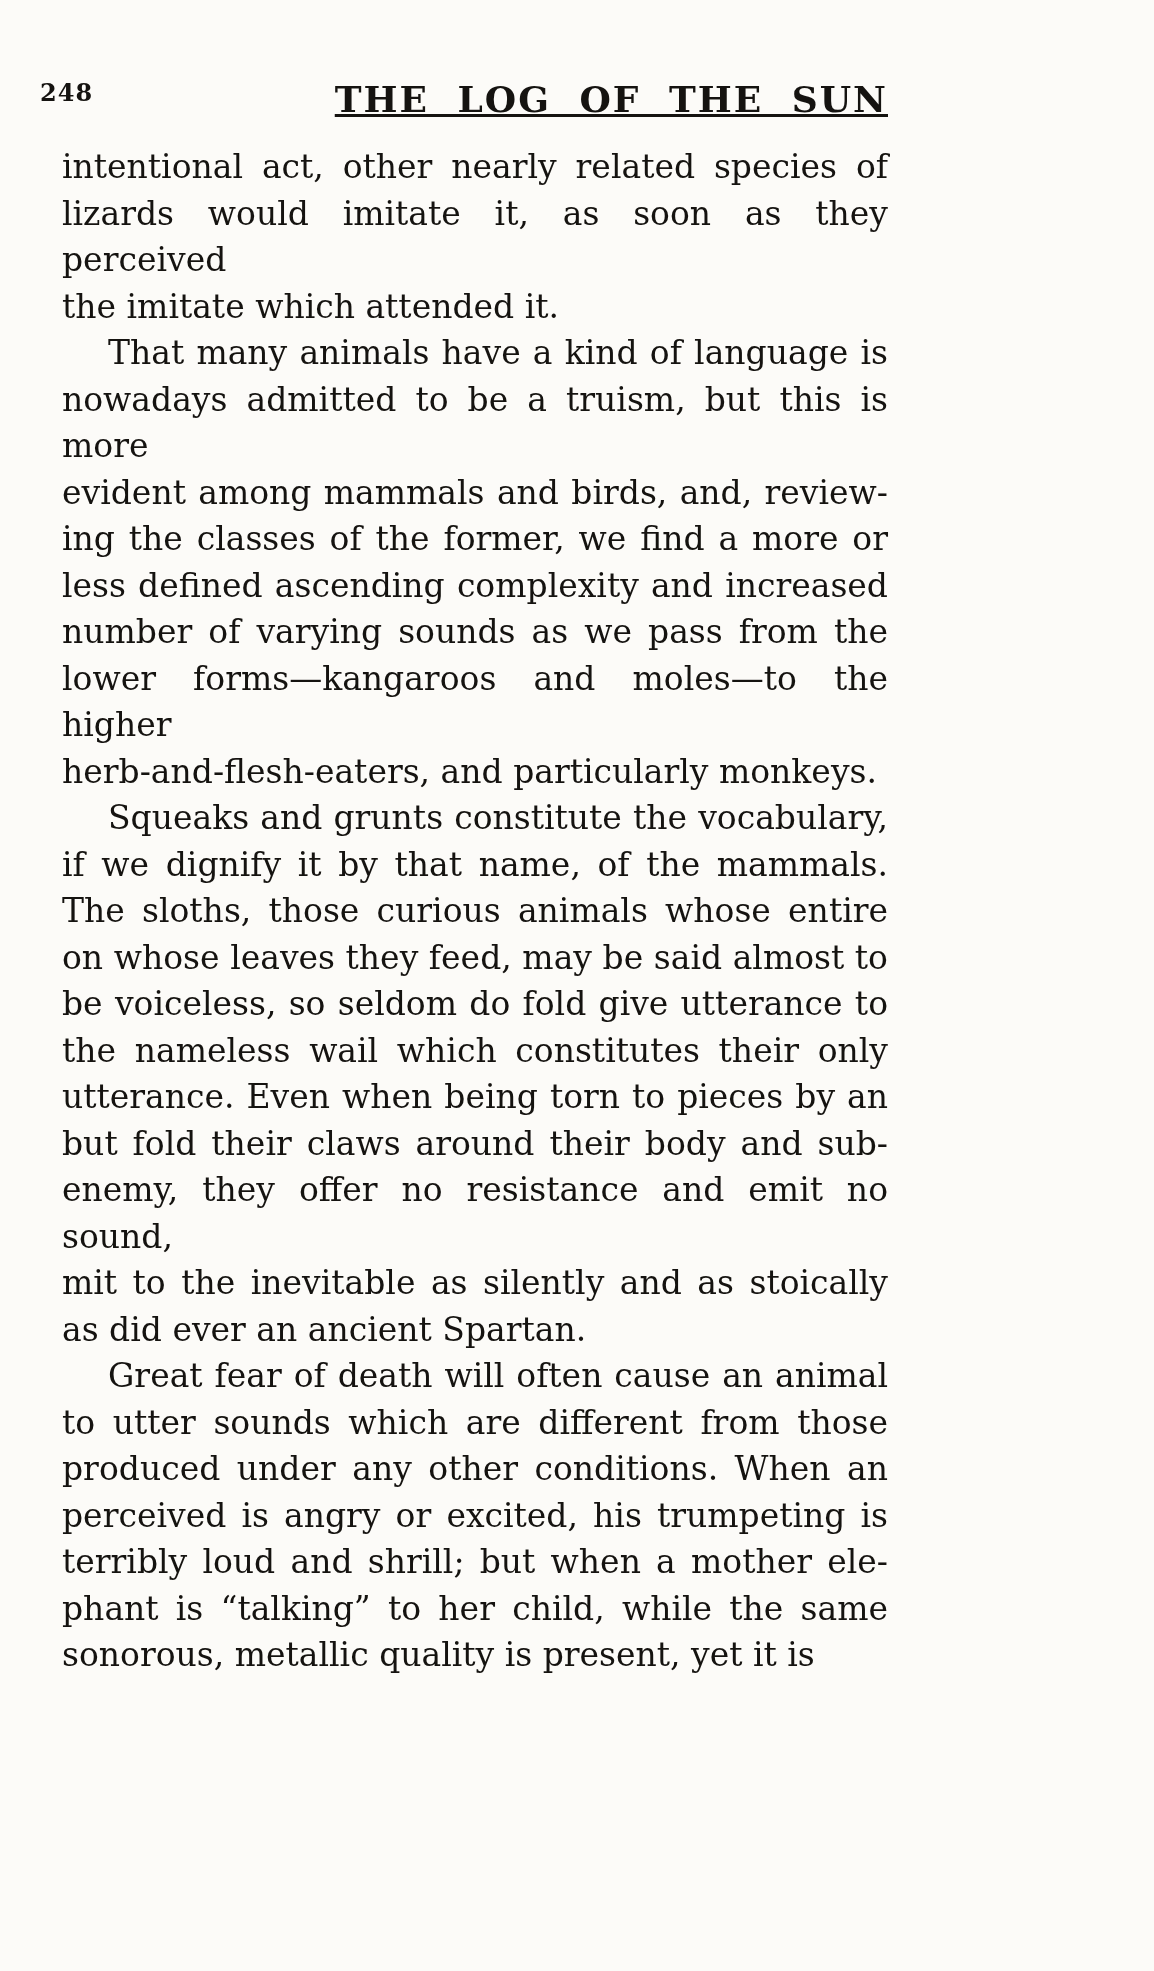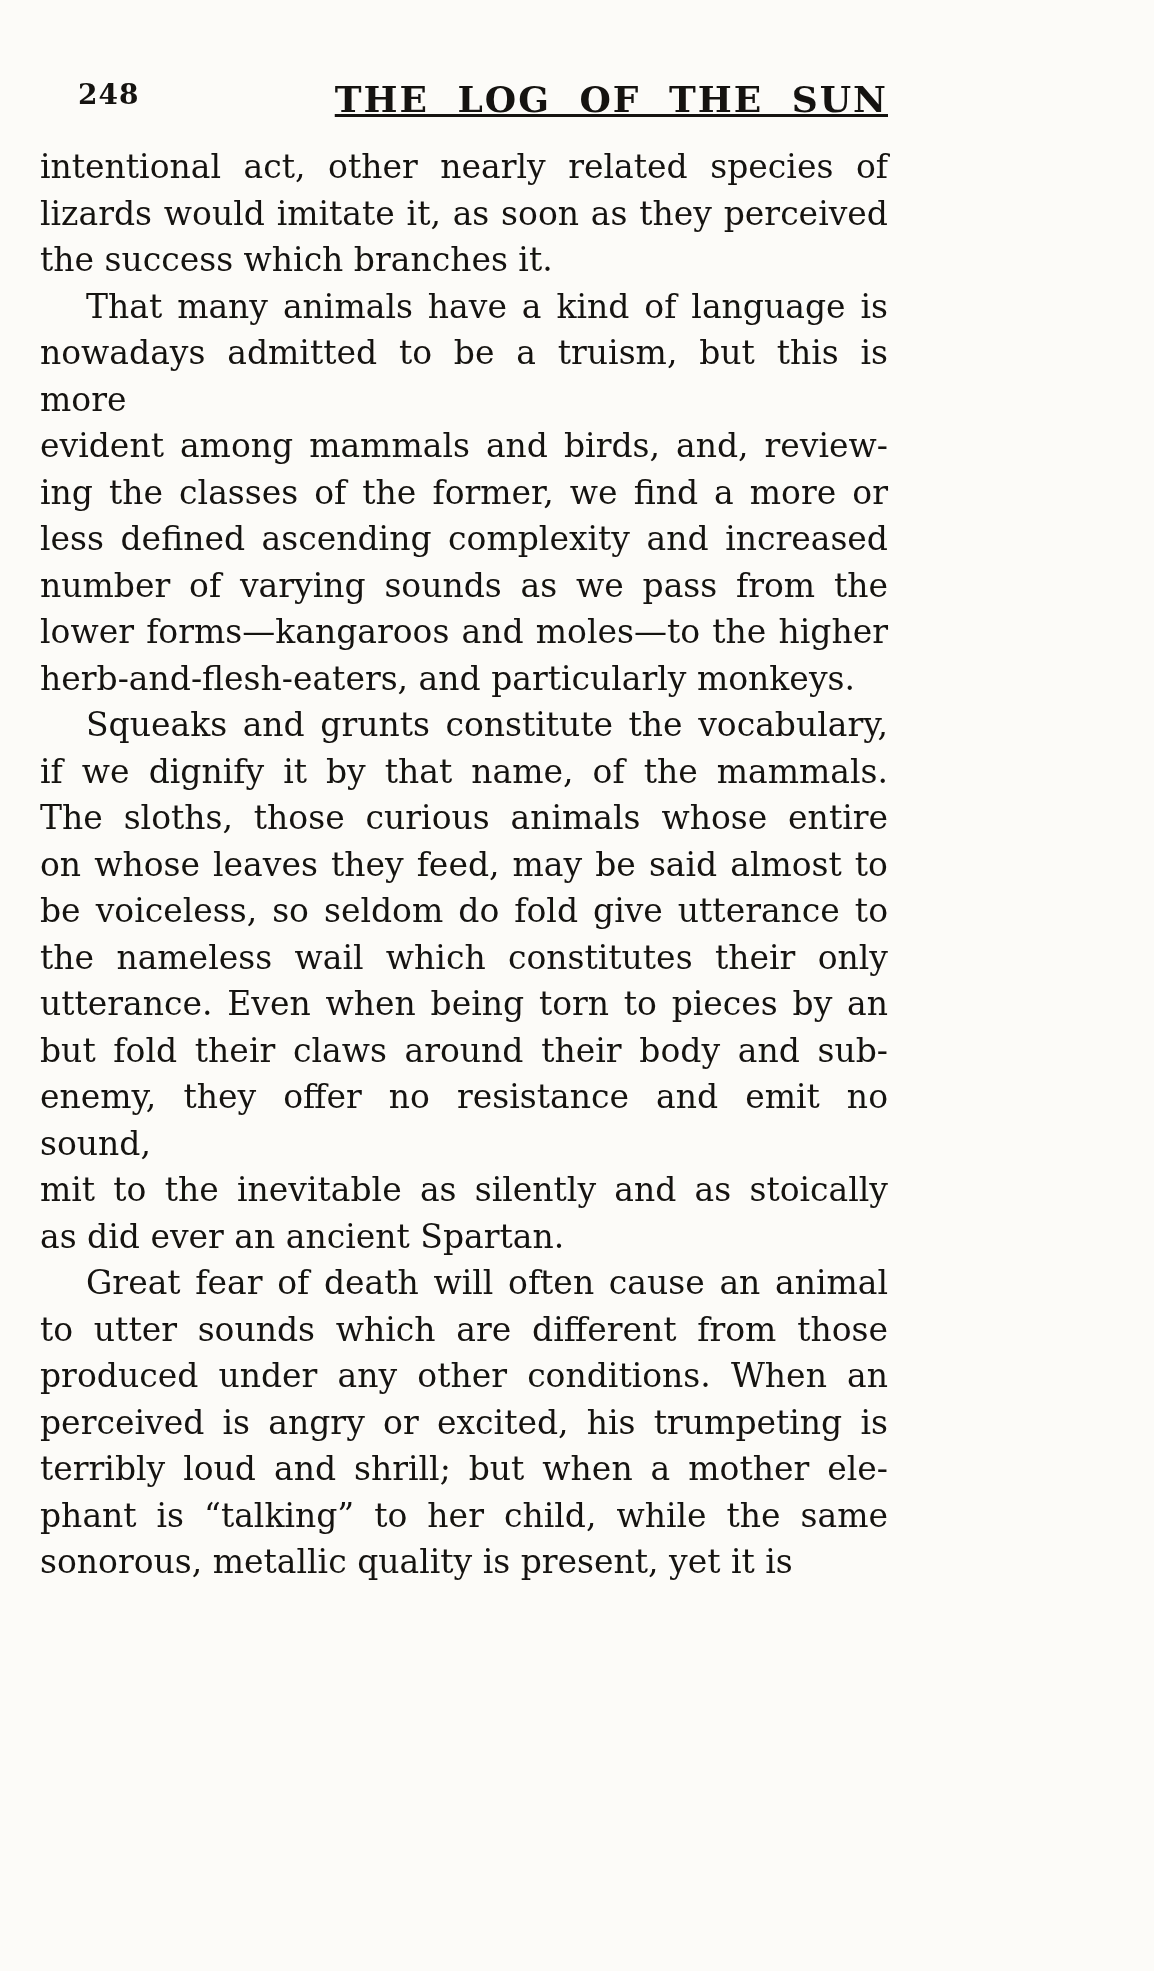--- a/index.html
+++ b/index.html
@@ -21,44 +21,44 @@
   }
   .page-header {
     position: relative;
     height: 44px;
     margin-bottom: 22px;
   }
   .page-number {
     position: absolute;
     left: 0;
     top: 0;
-    font-size: 28px;
+    font-size: 24px;
     font-weight: bold;
     letter-spacing: 1px;
-    margin-left: 38px;
   }
   .page-title {
     display: block;
     text-align: right;
     font-size: 36px;
     font-weight: bold;
     letter-spacing: 2px;
     word-spacing: 14px;
     text-decoration: underline;
   }
   .page-body {
     font-size: 33px;
     line-height: 46.5px;
   }
   .paragraph { margin: 0; }
   .line {
     text-align: justify;
     text-align-last: justify;
     text-justify: inter-word;
     white-space: normal;
+    margin-left: 22px;
   }
   .line.last {
     text-align-last: left;
   }
   .paragraph.indent .line:first-child {
     text-indent: 46px;
   }
 </style>
 </head>
 <body>
@@ -66,21 +66,21 @@
 <div class="book-page">
   <div class="content">
     <div class="page-header">
       <span class="page-number">248</span>
       <span class="page-title">THE LOG OF THE SUN</span>
     </div>
     <div class="page-body">
         <div class="paragraph">
           <div class="line">intentional act, other nearly related species of</div>
           <div class="line">lizards would imitate it, as soon as they perceived</div>
-          <div class="line last">the success which branches it.</div>
+          <div class="line last">the imitate which attended it.</div>
         </div>
         <div class="paragraph indent">
           <div class="line">That many animals have a kind of language is</div>
           <div class="line">nowadays admitted to be a truism, but this is more</div>
           <div class="line">evident among mammals and birds, and, review-</div>
           <div class="line">ing the classes of the former, we find a more or</div>
           <div class="line">less defined ascending complexity and increased</div>
           <div class="line">number of varying sounds as we pass from the</div>
           <div class="line">lower forms—kangaroos and moles—to the higher</div>
           <div class="line last">herb-and-flesh-eaters, and particularly monkeys.</div>

